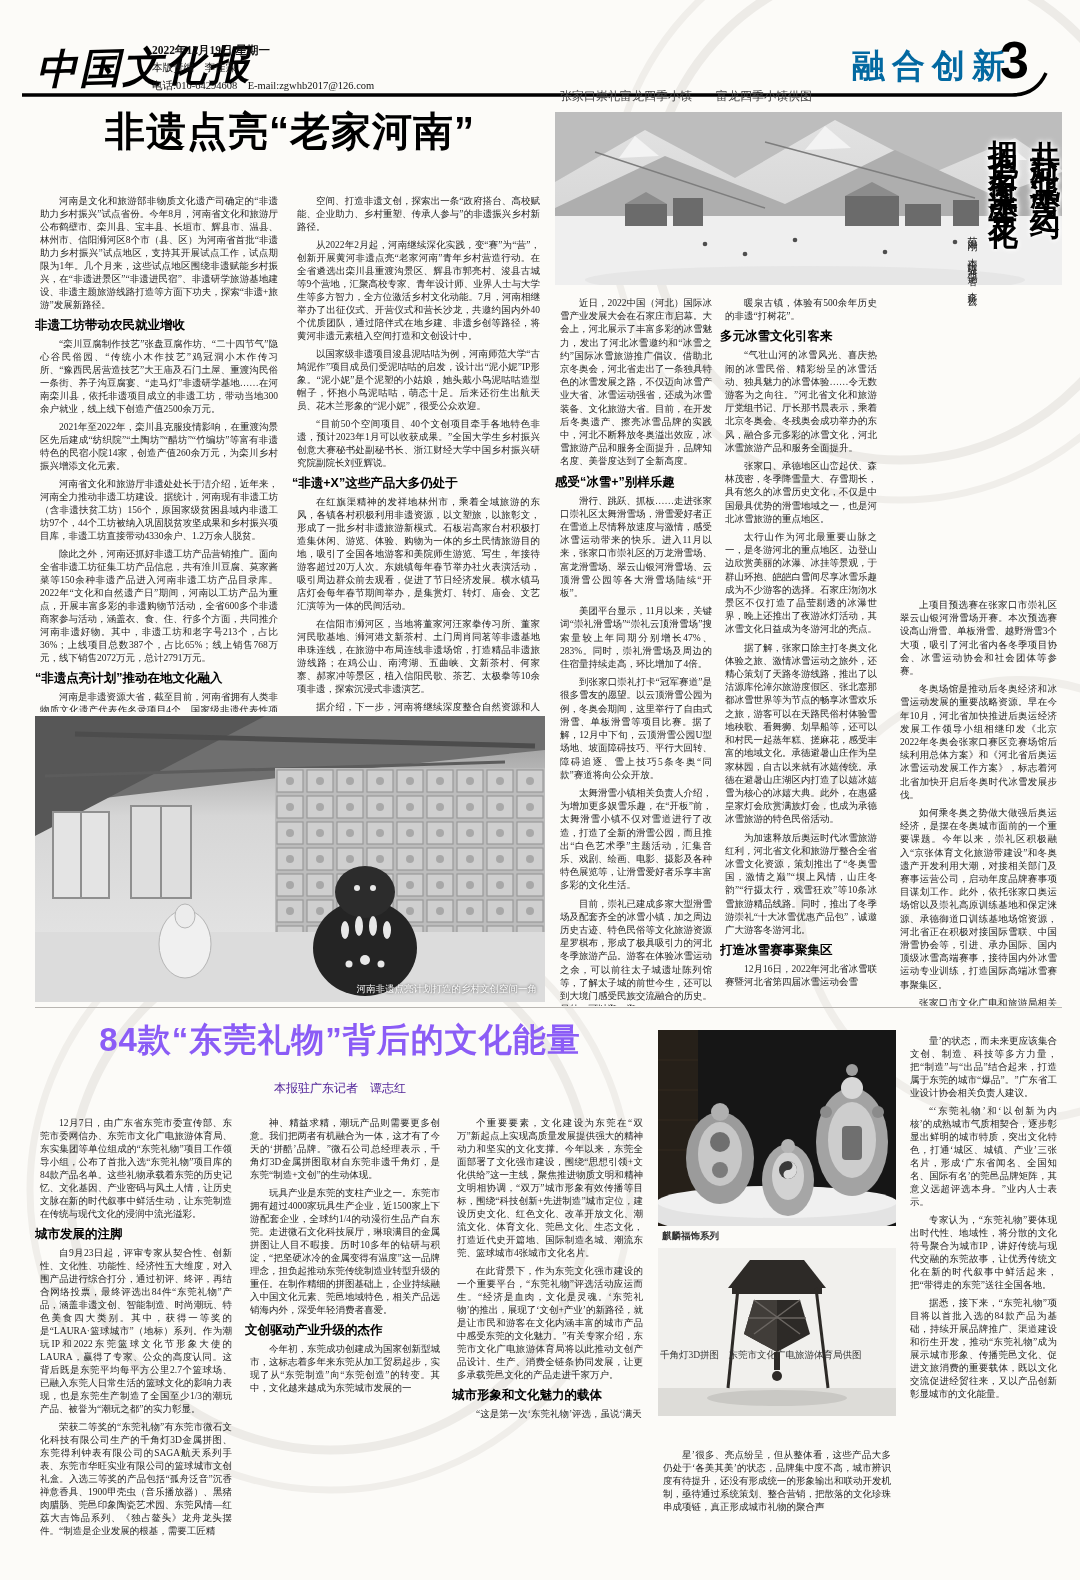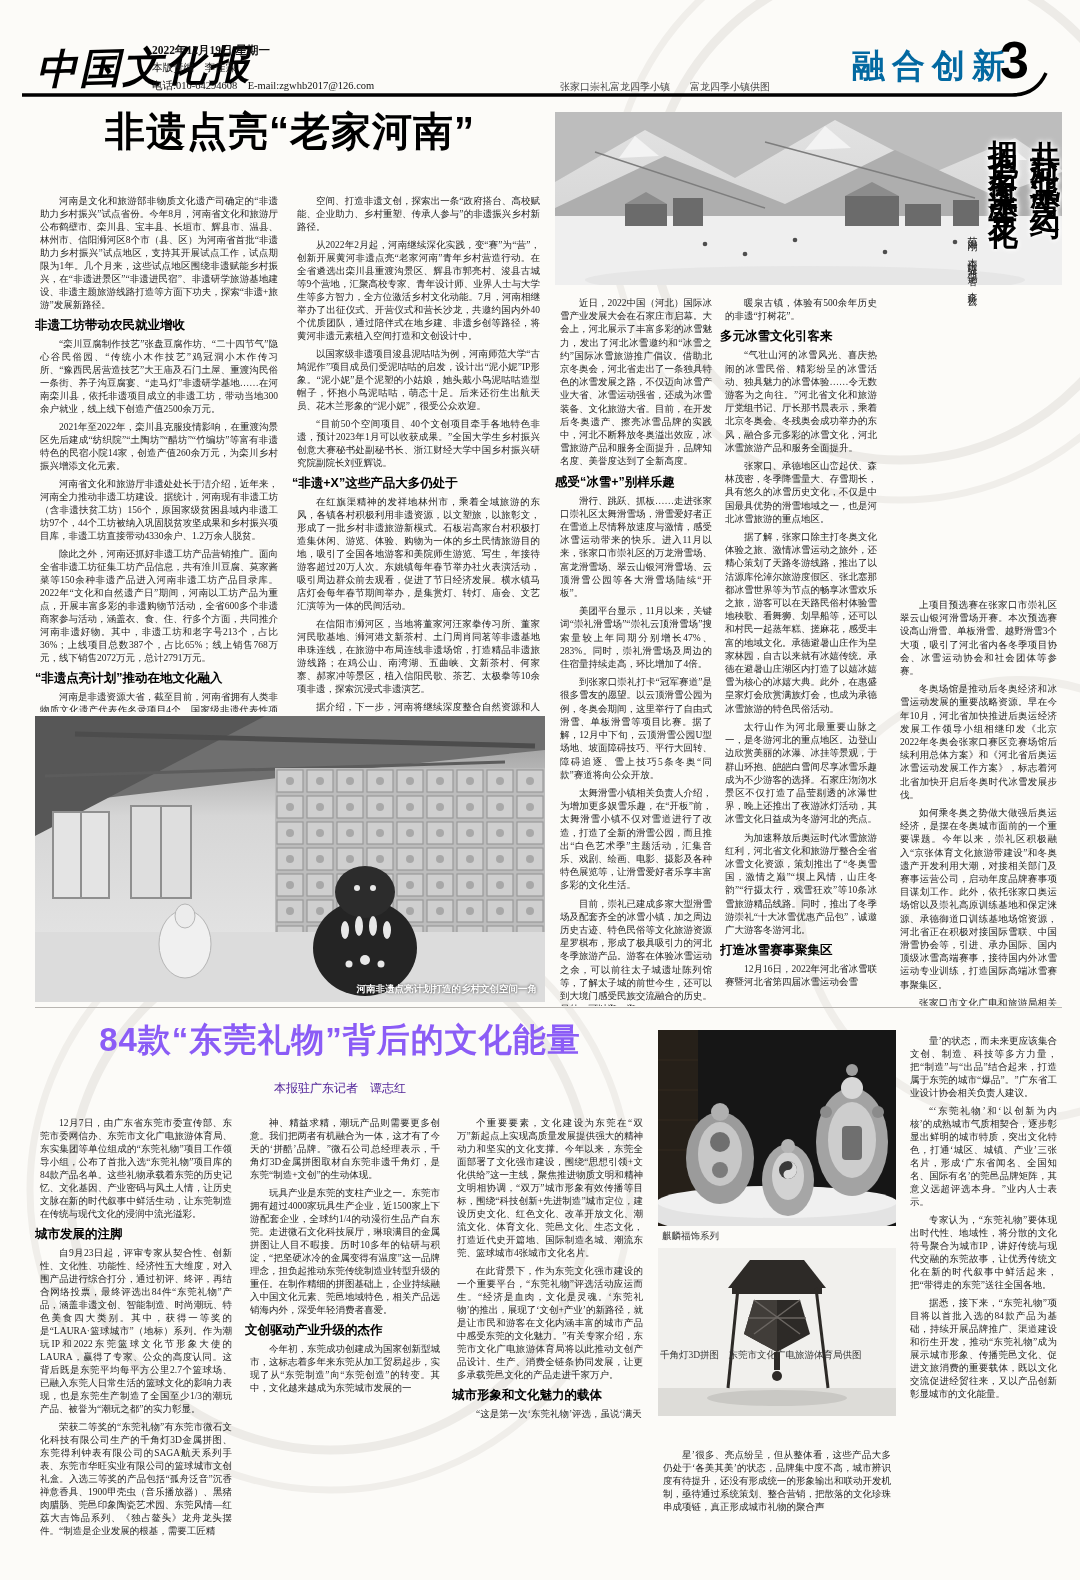--- a/index.html
+++ b/index.html
@@ -21,34 +21,34 @@
        overflow:hidden;}
   .col p{margin:5px;text-indent:2em;}
   .col .sub{font-family:"Liberation Sans",sans-serif;font-weight:bold;font-size:12.5px;
             color:#000;margin:6px 0 4px;text-indent:0;line-height:15px;}
   .a2col{line-height:13.2px;}
   
   .h1-head{left:35px;top:104px;width:510px;text-align:center;font-family:"Liberation Sans",sans-serif;
            font-weight:bold;font-size:40px;letter-spacing:1px;color:#000;}
   .h1-by{left:35px;top:162px;width:510px;text-align:center;font-size:12px;color:#111;}
   
-  .ph-cap-top{left:560px;top:80px;font-size:10px;color:#444;}
+  .ph-cap-top{left:560px;top:88px;font-size:12px;color:#444;}
   .vhead{right:14px;top:116px;height:468px;writing-mode:vertical-rl;text-orientation:upright;}
   .vhead .l{font-family:"Liberation Sans",sans-serif;font-weight:bold;font-size:30px;
             letter-spacing:10px;color:#000;line-height:42px;
             text-shadow:0 0 3px #fff,0 0 5px #fff,0 0 7px #fff;}
   .vhead .b{font-size:10px;letter-spacing:3px;color:#222;line-height:20px;text-indent:112px;
             text-shadow:0 0 3px #fff;}
   
   .h3-head{left:40px;top:1018px;width:600px;text-align:center;font-family:"Liberation Sans",sans-serif;
            font-weight:bold;font-size:33px;letter-spacing:1px;color:#8b5cf6;}
   .h3-by{left:40px;top:1080px;width:600px;text-align:center;font-size:12px;color:#4c1d95;}
   .cap{font-size:9.5px;color:#333;}
-  .cap-b{font-weight:normal;}
-  .photo{position:absolute;overflow:hidden;background:#000000;font-weight:bold;}
+  .cap-b{font-weight:bold;}
+  .photo{position:absolute;overflow:hidden;background:#000000;}
   .photo svg{display:block;}
   .overlay-cap{position:absolute;right:8px;bottom:6px;color:#fff;font-size:9.5px;
                text-shadow:0 0 3px rgba(0,0,0,.8);}
   .rule-divider{position:absolute;left:35px;top:1007px;width:1027px;height:1px;background:#b9b6b2;}
   .swoosh{position:absolute;left:0;top:0;pointer-events:none;}
 </style>
 </head>
 <body>
 
 <div class="page">
@@ -197,22 +197,22 @@
       <p>美团平台显示，11月以来，关键词“崇礼滑雪场”“崇礼云顶滑雪场”搜索量较上年同期分别增长47%、283%。同时，崇礼滑雪场及周边的住宿量持续走高，环比增加了4倍。</p>
       <p>到张家口崇礼打卡“冠军赛道”是很多雪友的愿望。以云顶滑雪公园为例，冬奥会期间，这里举行了自由式滑雪、单板滑雪等项目比赛。据了解，12月中下旬，云顶滑雪公园U型场地、坡面障碍技巧、平行大回转、障碍追逐、雪上技巧5条冬奥“同款”赛道将向公众开放。</p>
       <p>太舞滑雪小镇相关负责人介绍，为增加更多娱雪乐趣，在“开板”前，太舞滑雪小镇不仅对雪道进行了改造，打造了全新的滑雪公园，而且推出“白色艺术季”主题活动，汇集音乐、戏剧、绘画、电影、摄影及各种特色展览等，让滑雪爱好者乐享丰富多彩的文化生活。</p>
       <p>目前，崇礼已建成多家大型滑雪场及配套齐全的冰雪小镇，加之周边历史古迹、特色民俗等文化旅游资源星罗棋布，形成了极具吸引力的河北冬季旅游产品。游客在体验冰雪运动之余，可以前往太子城遗址陈列馆等，了解太子城的前世今生，还可以到大境门感受民族交流融合的历史。另外，可以逛一逛</p>
     </div>
   <div class="col a2col" style="left:720px;top:292px;width:162px;height:714px;">
       <p>暖泉古镇，体验有500余年历史的非遗“打树花”。</p>
       <div class="sub">多元冰雪文化引客来</div>
       <p>“气壮山河的冰雪风光、喜庆热闹的冰雪民俗、精彩纷呈的冰雪活动、独具魅力的冰雪体验……令无数游客为之向往。”河北省文化和旅游厅党组书记、厅长那书晨表示，乘着北京冬奥会、冬残奥会成功举办的东风，融合多元多彩的冰雪文化，河北冰雪旅游产品和服务全面提升。</p>
       <p>张家口、承德地区山峦起伏、森林茂密，冬季降雪量大、存雪期长，具有悠久的冰雪历史文化，不仅是中国最具优势的滑雪地域之一，也是河北冰雪旅游的重点地区。</p>
+      <p>太行山作为河北最重要山脉之一，是冬游河北的重点地区。边登山边欣赏美丽的冰瀑、冰挂等景观，于群山环抱、皑皑白雪间尽享冰雪乐趣成为不少游客的选择。石家庄沕沕水景区不仅打造了晶莹剔透的冰瀑世界，晚上还推出了夜游冰灯活动，其冰雪文化日益成为冬游河北的亮点。</p>
       <p>据了解，张家口除主打冬奥文化体验之旅、激情冰雪运动之旅外，还精心策划了天路冬游线路，推出了以沽源库伦淖尔旅游度假区、张北塞那都冰雪世界等为节点的畅享冰雪欢乐之旅，游客可以在天路民俗村体验雪地秧歌、看舞狮、划旱船等，还可以和村民一起蒸年糕、搓麻花，感受丰富的地域文化。承德避暑山庄作为皇家林园，自古以来就有冰嬉传统。承德在避暑山庄湖区内打造了以嬉冰嬉雪为核心的冰嬉大典。此外，在惠盛皇家灯会欣赏满族灯会，也成为承德冰雪旅游的特色民俗活动。</p>
-      <p>太行山作为河北最重要山脉之一，是冬游河北的重点地区。边登山边欣赏美丽的冰瀑、冰挂等景观，于群山环抱、皑皑白雪间尽享冰雪乐趣成为不少游客的选择。石家庄沕沕水景区不仅打造了晶莹剔透的冰瀑世界，晚上还推出了夜游冰灯活动，其冰雪文化日益成为冬游河北的亮点。</p>
       <p>为加速释放后奥运时代冰雪旅游红利，河北省文化和旅游厅整合全省冰雪文化资源，策划推出了“冬奥雪国，激情之巅”“坝上风情，山庄冬韵”“行摄太行，戏雪狂欢”等10条冰雪旅游精品线路。同时，推出了冬季游崇礼“十大冰雪优惠产品包”，诚邀广大游客冬游河北。</p>
       <div class="sub">打造冰雪赛事聚集区</div>
       <p>12月16日，2022年河北省冰雪联赛暨河北省第四届冰雪运动会雪</p>
     </div>
   <div class="col a2col" style="left:895px;top:594px;width:167px;height:412px;">
       <p>上项目预选赛在张家口市崇礼区翠云山银河滑雪场开赛。本次预选赛设高山滑雪、单板滑雪、越野滑雪3个大项，吸引了河北省内各冬季项目协会、冰雪运动协会和社会团体等参赛。</p>
       <p>冬奥场馆是推动后冬奥经济和冰雪运动发展的重要战略资源。早在今年10月，河北省加快推进后奥运经济发展工作领导小组相继印发《北京2022年冬奥会张家口赛区竞赛场馆后续利用总体方案》和《河北省后奥运冰雪运动发展工作方案》，标志着河北省加快开启后冬奥时代冰雪发展步伐。</p>
       <p>如何乘冬奥之势做大做强后奥运经济，是摆在冬奥城市面前的一个重要课题。今年以来，崇礼区积极融入“京张体育文化旅游带建设”和冬奥遗产开发利用大潮，对接相关部门及赛事运营公司，启动年度品牌赛事项目谋划工作。此外，依托张家口奥运场馆以及崇礼高原训练基地和保定涞源、承德御道口训练基地场馆资源，河北省正在积极对接国际雪联、中国滑雪协会等，引进、承办国际、国内顶级冰雪高端赛事，接待国内外冰雪运动专业训练，打造国际高端冰雪赛事聚集区。</p>
       <p>张家口市文化广电和旅游局相关负责人介绍，除了满足大众滑雪需求之外，崇礼还将体育文化旅游作为赛后发展的重点，将赛事举办作为引流锁客、消费升级的重要抓手。今年新雪季崇礼文体旅游活动将达近百项，包括举办河北省冰雪联赛、2022—2023雪耀中国高山滑雪积分赛、2022—2023（中国）精英滑雪联赛、全国高山滑雪邀请赛等。</p>
     </div>

